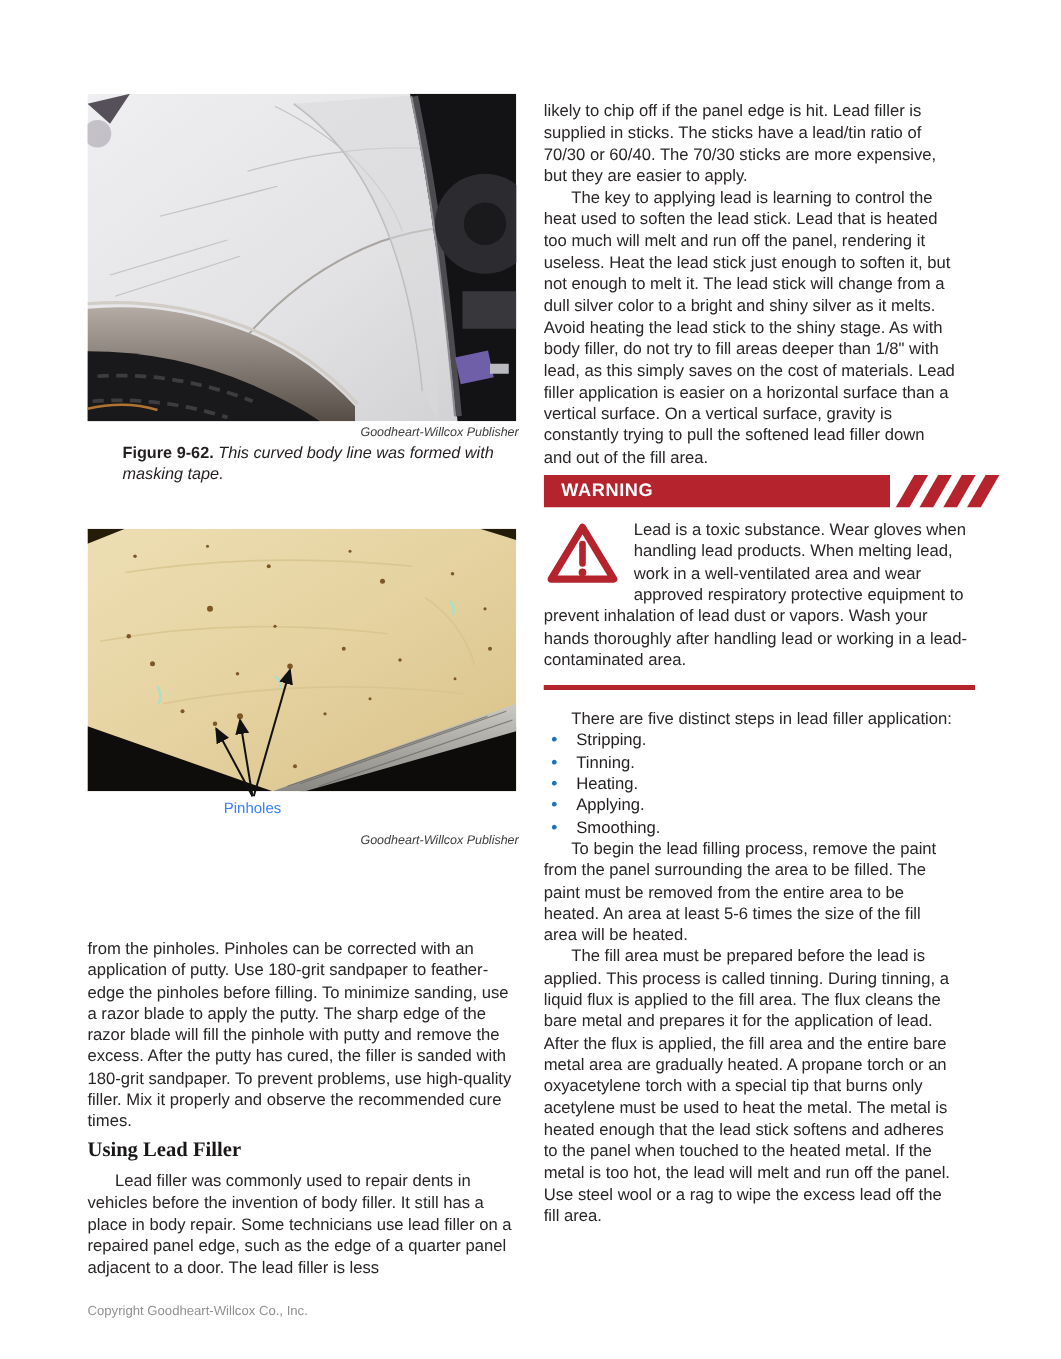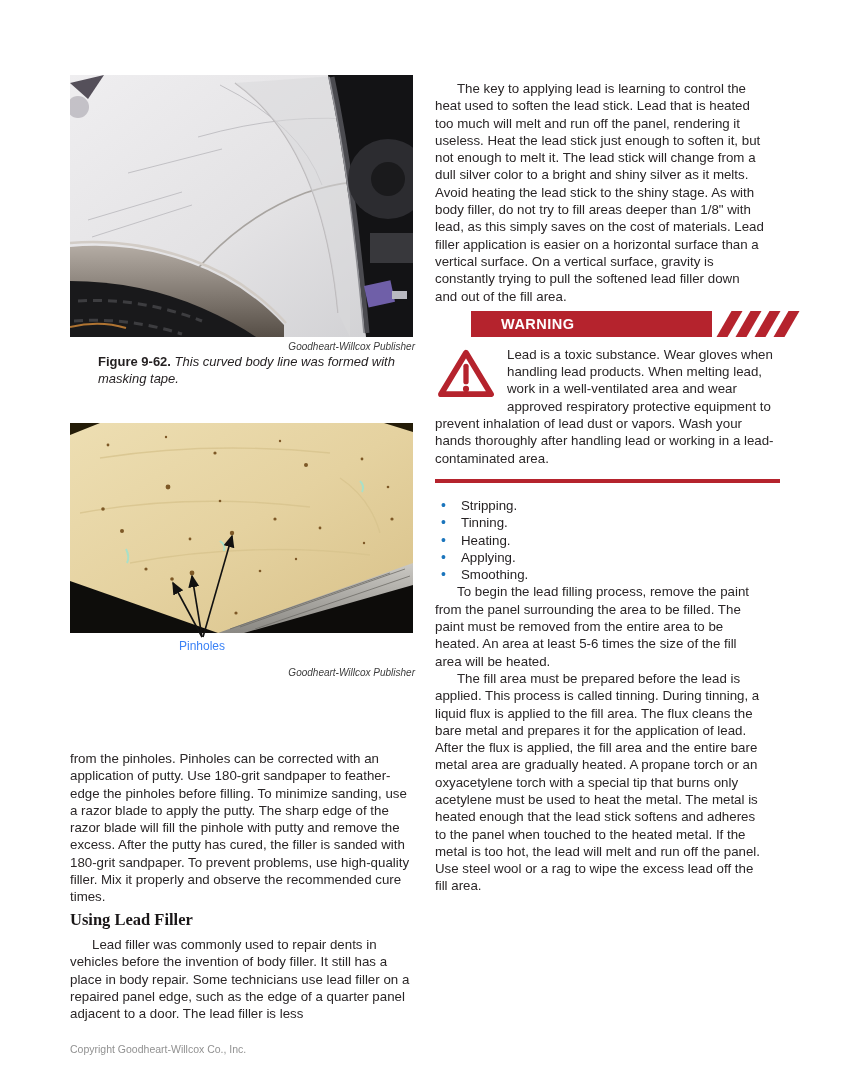--- a/index.html
+++ b/index.html
@@ -51,21 +51,21 @@
   .section-heading {
     font-family: "Liberation Serif", serif;
     font-weight: bold; font-size: 16.5px; color: #1a1718;
   }
   
   .warning-box { width: 365px; margin: 6px 0 14px 0; }
   .warn-header { display: flex; height: 26px; overflow: hidden; }
   .warn-title-bar {
     width: 292px; height: 26px; background: #b5232d;
     color: #ffffff; font-weight: bold; font-size: 14.5px;
-    letter-spacing: 0.5px; line-height: 26px; padding-left: 30px; margin-left: 36px;
+    letter-spacing: 0.5px; line-height: 26px; padding-left: 14px;
   }
   .warn-stripes { display: flex; margin-left: 12px; }
   .warn-stripes .stripe {
     width: 11px; height: 26px; background: #b5232d;
     transform: skewX(-30deg); margin-right: 8px;
   }
   .warn-body { margin-top: 9px; width: 345px; overflow: hidden; }
   .warn-icon { float: left; margin: 2px 12px 2px 2px; }
   .warn-rule { width: 345px; height: 4px; background: #b5232d; margin-top: 12px; }
   
@@ -220,20 +220,21 @@
     <div class="credit" style="margin-top:34px;">Goodheart-Willcox Publisher</div>
   </div>
 
   <p class="leftcol-item body-text" style="top:750px;">from the pinholes. Pinholes can be corrected with an application of putty. Use 180-grit sandpaper to feather-edge the pinholes before filling. To minimize sanding, use a razor blade to apply the putty. The sharp edge of the razor blade will fill the pinhole with putty and remove the excess. After the putty has cured, the filler is sanded with 180-grit sandpaper. To prevent problems, use high-quality filler. Mix it properly and observe the recommended cure times.</p>
 
   <h2 class="leftcol-item section-heading" style="top:910px;">Using Lead Filler</h2>
 
   <p class="leftcol-item body-text indent" style="top:936px;">Lead filler was commonly used to repair dents in vehicles before the invention of body filler. It still has a place in body repair. Some technicians use lead filler on a repaired panel edge, such as the edge of a quarter panel adjacent to a door. The lead filler is less</p>
 
   <div class="rightcol">
+    <p class="body-text">likely to chip off if the panel edge is hit. Lead filler is supplied in sticks. The sticks have a lead/tin ratio of 70/30 or 60/40. The 70/30 sticks are more expensive, but they are easier to apply.</p>
     <p class="body-text indent">The key to applying lead is learning to control the heat used to soften the lead stick. Lead that is heated too much will melt and run off the panel, rendering it useless. Heat the lead stick just enough to soften it, but not enough to melt it. The lead stick will change from a dull silver color to a bright and shiny silver as it melts. Avoid heating the lead stick to the shiny stage. As with body filler, do not try to fill areas deeper than 1/8" with lead, as this simply saves on the cost of materials. Lead filler application is easier on a horizontal surface than a vertical surface. On a vertical surface, gravity is constantly trying to pull the softened lead filler down and out of the fill area.</p>
 
     <div class="warning-box">
       <div class="warn-header">
         <div class="warn-title-bar">WARNING</div>
         <div class="warn-stripes">
           <div class="stripe"></div>
             <div class="stripe"></div>
             <div class="stripe"></div>
             <div class="stripe"></div>
@@ -243,20 +244,21 @@
         <svg class="warn-icon" width="58" height="52" viewBox="0 0 60 54">
           <polygon points="30,5 56,48 4,48" fill="#ffffff" stroke="#b5232d" stroke-width="6" stroke-linejoin="round"></polygon>
           <line x1="30" y1="19" x2="30" y2="35" stroke="#b5232d" stroke-width="5.5" stroke-linecap="round"></line>
           <circle cx="30" cy="42.5" r="3.2" fill="#b5232d"></circle>
         </svg>
         <span>Lead is a toxic substance. Wear gloves when handling lead products. When melting lead, work in a well-ventilated area and wear approved respiratory protective equipment to prevent inhalation of lead dust or vapors. Wash your hands thoroughly after handling lead or working in a lead-contaminated area.</span>
       </div>
       <div class="warn-rule"></div>
     </div>
 
+    <p class="body-text indent">There are five distinct steps in lead filler application:</p>
 
     <ul class="bullet-list">
       <li>
           <span class="dot">•</span>
           <span>Stripping.</span>
         </li>
       <li>
           <span class="dot">•</span>
           <span>Tinning.</span>
         </li>

